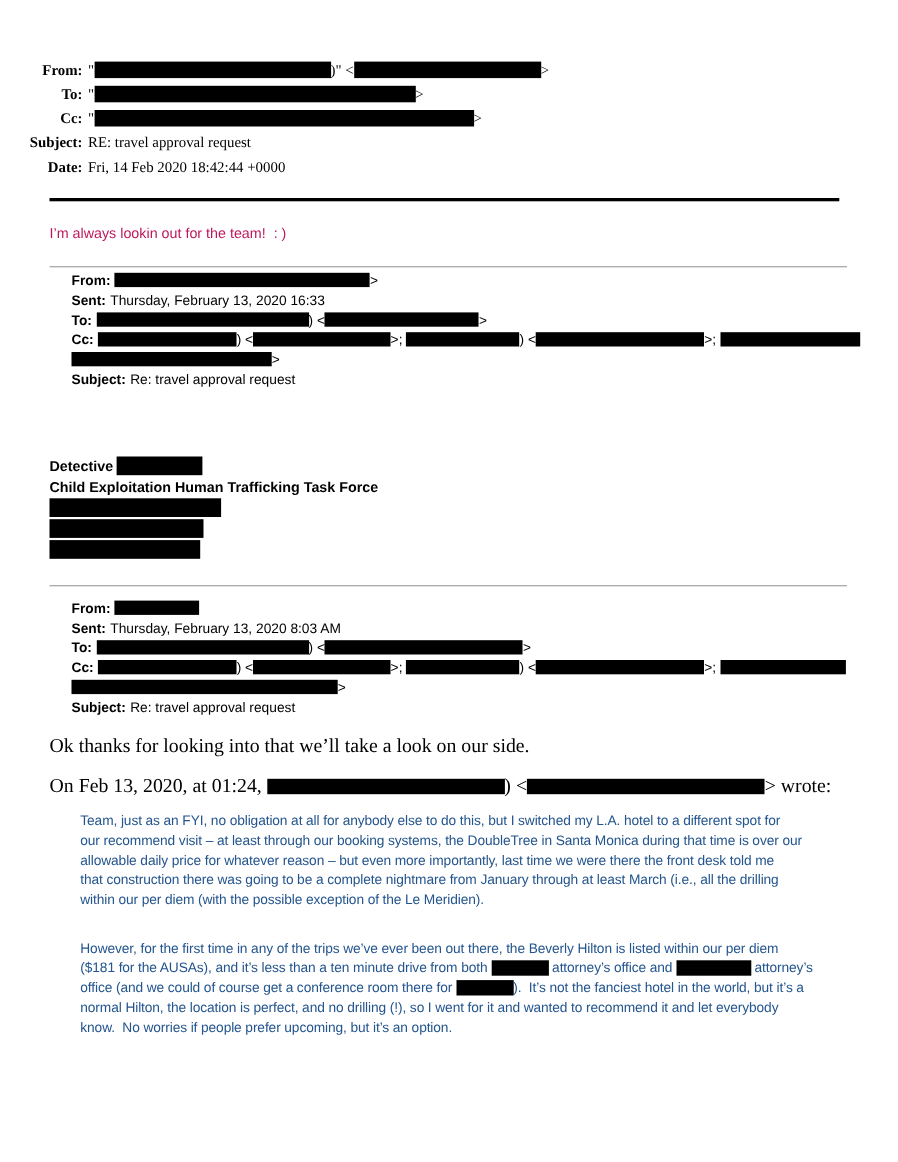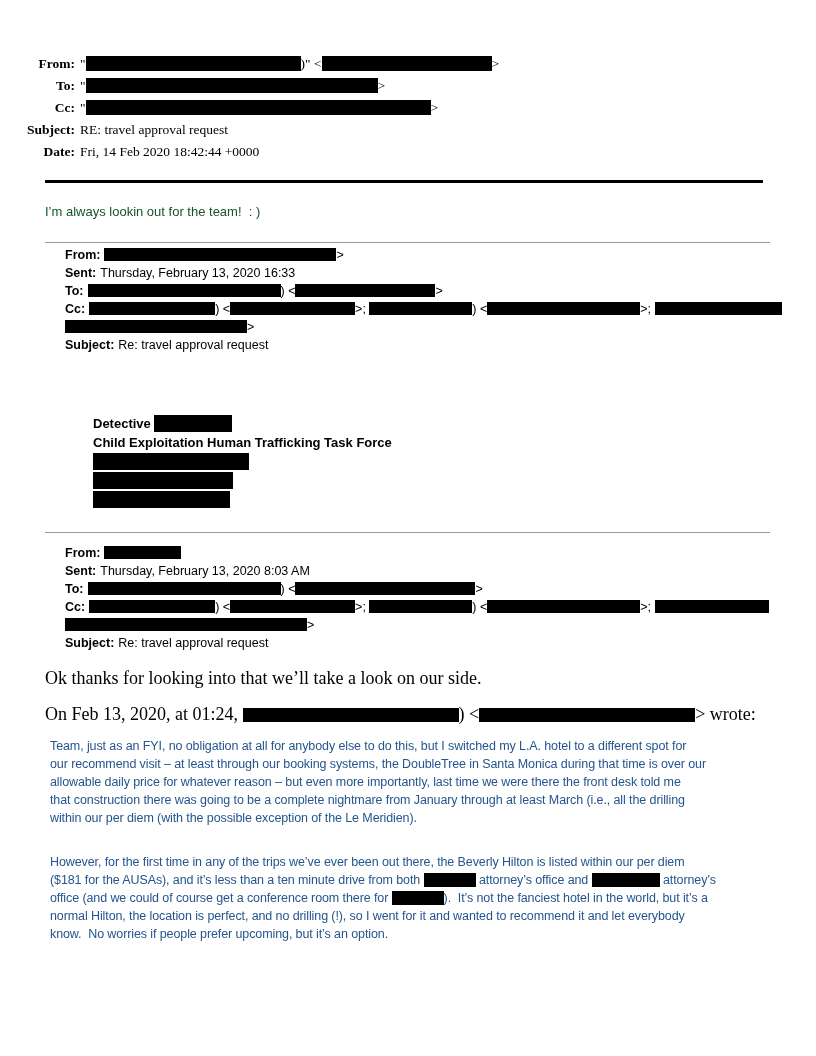--- a/index.html
+++ b/index.html
@@ -22,49 +22,49 @@
   .reply-note{left:45px;top:204px;font-size:13px;white-space:pre;}
 
   
   .q-header{left:45px;width:760px;font-size:12.5px;}
   .q-row{line-height:18px;white-space:pre;margin-left:20px;}
   .q-label{font-weight:bold;margin-right:4px;}
   .q-label:empty{margin-right:0;}
 
   .q-body{left:45px;font-size:13px;white-space:pre;}
 
-  .signature{left:45px;top:414px;font-size:13px;font-weight:bold;margin-left:48px;}
+  .signature{left:45px;top:414px;font-size:13px;font-weight:bold;}
   .sig-line{line-height:19px;white-space:pre;}
   .signature .redaction-bar{height:17px;vertical-align:-4px;}
 
   .serif-line{font-family:"Liberation Serif",serif;font-size:18px;white-space:pre;left:45px;}
   .serif-line .redaction-bar{height:14px;vertical-align:-2px;}
 
   
   .quoted-blue{left:50px;top:737px;width:760px;font-size:12.5px;letter-spacing:-0.1px;}
   .b-par2{margin-top:26px;}
-  .b-line{line-height:18px;white-space:pre;}
+  .b-line{line-height:18px;white-space:pre;margin-left:23px;}
   .quoted-blue .redaction-bar{height:14px;vertical-align:-3px;}
 </style>
 </head>
 <body>
 
 <div class="page">
 
   <div class="abs top-header">
     <div class="th-row"><span class="th-label">From:</span><span class="th-value"><span class="seg-text">"</span><span class="redaction-bar" style="width: 215px; background: rgb(0, 0, 0);"></span><span class="seg-text">)" &lt;</span><span class="redaction-bar" style="width: 170px; background: rgb(0, 0, 0);"></span><span class="seg-text">&gt;</span></span></div>
     <div class="th-row"><span class="th-label">To:</span><span class="th-value"><span class="seg-text">"</span><span class="redaction-bar" style="width: 292px; background: rgb(0, 0, 0);"></span><span class="seg-text">&gt;</span></span></div>
     <div class="th-row"><span class="th-label">Cc:</span><span class="th-value"><span class="seg-text">"</span><span class="redaction-bar" style="width: 345px; background: rgb(0, 0, 0);"></span><span class="seg-text">&gt;</span></span></div>
     <div class="th-row"><span class="th-label">Subject:</span><span class="th-value"><span class="seg-text">RE: travel approval request</span></span></div>
     <div class="th-row"><span class="th-label">Date:</span><span class="th-value"><span class="seg-text">Fri, 14 Feb 2020 18:42:44 +0000</span></span></div>
   </div>
 
   <div class="abs rule-thick"></div>
 
-  <div class="abs reply-note" style="color:#14532d;">I’m always lookin out for the team!  : )</div>
+  <div class="abs reply-note" style="color:#be185d;">I’m always lookin out for the team!  : )</div>
 
   <div class="abs rule-thin" style="top:242px;"></div>
 
   <div class="abs q-header" style="top:246px;">
     <div class="q-row"><span class="q-label">From:</span><span><span class="redaction-bar" style="width: 232px; background: rgb(0, 0, 0);"></span><span class="seg-text">&gt;</span></span></div>
     <div class="q-row"><span class="q-label">Sent:</span><span><span class="seg-text">Thursday, February 13, 2020 16:33</span></span></div>
     <div class="q-row"><span class="q-label">To:</span><span><span class="redaction-bar" style="width: 193px; background: rgb(0, 0, 0);"></span><span class="seg-text">) &lt;</span><span class="redaction-bar" style="width: 140px; background: rgb(0, 0, 0);"></span><span class="seg-text">&gt;</span></span></div>
     <div class="q-row"><span class="q-label">Cc:</span><span><span class="redaction-bar" style="width: 126px; background: rgb(0, 0, 0);"></span><span class="seg-text">) &lt;</span><span class="redaction-bar" style="width: 125px; background: rgb(0, 0, 0);"></span><span class="seg-text">&gt;; </span><span class="redaction-bar" style="width: 103px; background: rgb(0, 0, 0);"></span><span class="seg-text">) &lt;</span><span class="redaction-bar" style="width: 153px; background: rgb(0, 0, 0);"></span><span class="seg-text">&gt;; </span><span class="redaction-bar" style="width: 127px; background: rgb(0, 0, 0);"></span></span></div>
     <div class="q-row"><span class="q-label"></span><span><span class="redaction-bar" style="width: 182px; background: rgb(0, 0, 0);"></span><span class="seg-text">&gt;</span></span></div>
     <div class="q-row"><span class="q-label">Subject:</span><span><span class="seg-text">Re: travel approval request</span></span></div>

